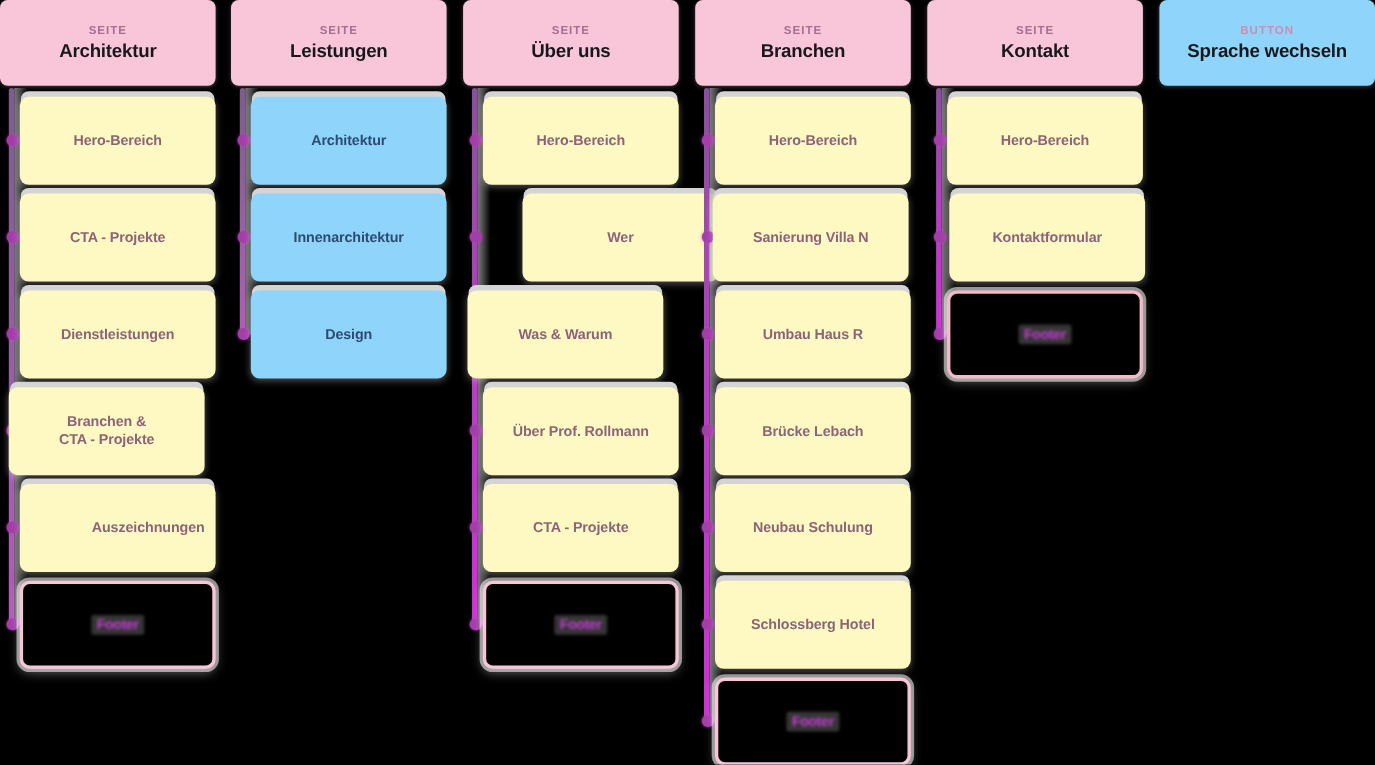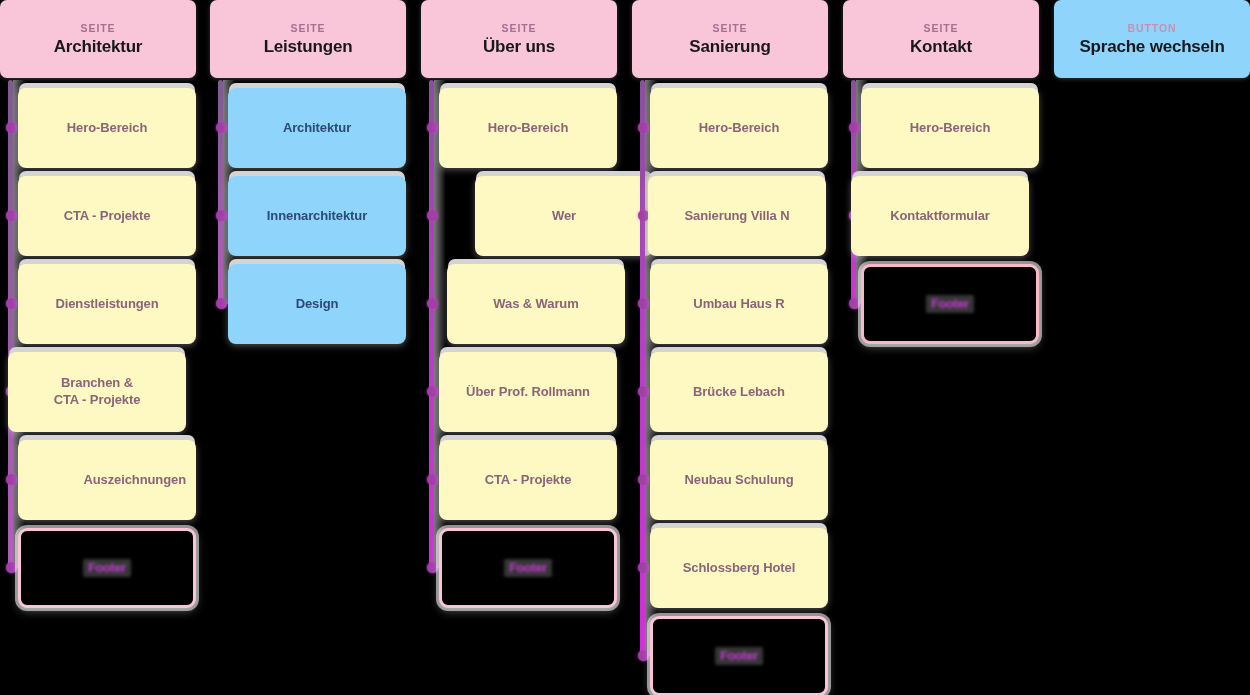--- a/index.html
+++ b/index.html
@@ -212,37 +212,37 @@
       <div class="node-dot" style="top: 298px;"></div>
       <div class="node-dot" style="top: 386px;"></div>
       <div class="node-dot" style="top: 474px;"></div>
       <div class="node-dot" style="top: 562px;"></div>
       <div class="card pink" style="left: 18px; top: 88px;">
         <span class="card-label">Hero-Bereich</span>
       </div>
       <div class="card pink" style="left: 18px; top: 176px; margin-left: 36px;">
         <span class="card-label">Wer</span>
       </div>
-      <div class="card pink" style="left: 26px; top: 264px;">
+      <div class="card pink" style="left: 4px; top: 264px;">
         <span class="card-label">Was &amp; Warum</span>
       </div>
       <div class="card pink" style="left: 18px; top: 352px;">
         <span class="card-label">Über Prof. Rollmann</span>
       </div>
       <div class="card pink" style="left: 18px; top: 440px;">
         <span class="card-label">CTA - Projekte</span>
       </div>
       <div class="card pink footer-card" style="left: 18px; top: 528px;">
         <span class="footer-text">Footer</span>
       </div>
     </div>
     <div class="column" style="left: 632px;">
       <div class="header-card pink" style="width: 196px;">
         <div class="header-kicker">SEITE</div>
-        <div class="header-title">Sanierung</div>
+        <div class="header-title">Branchen</div>
       </div>
       <div class="rail-shadow" style="height: 576px;"></div>
       <div class="rail" style="height: 576px;"></div>
       <div class="node-dot" style="top: 122px;"></div>
       <div class="node-dot" style="top: 210px;"></div>
       <div class="node-dot" style="top: 298px;"></div>
       <div class="node-dot" style="top: 386px;"></div>
       <div class="node-dot" style="top: 474px;"></div>
       <div class="node-dot" style="top: 562px;"></div>
       <div class="node-dot" style="top: 650px;"></div>
@@ -274,21 +274,21 @@
         <div class="header-title">Kontakt</div>
       </div>
       <div class="rail-shadow" style="height: 224px;"></div>
       <div class="rail" style="height: 224px;"></div>
       <div class="node-dot" style="top: 122px;"></div>
       <div class="node-dot" style="top: 210px;"></div>
       <div class="node-dot" style="top: 298px;"></div>
       <div class="card pink" style="left: 18px; top: 88px;">
         <span class="card-label">Hero-Bereich</span>
       </div>
-      <div class="card pink" style="left: 8px; top: 176px; justify-content: center;">
+      <div class="card pink" style="left: 20px; top: 176px; justify-content: center;">
         <span class="card-label">Kontaktformular</span>
       </div>
       <div class="card pink footer-card redline" style="left: 18px; top: 264px;">
         <span class="footer-text">Footer</span>
       </div>
     </div>
     <div class="column" style="left: 1054px;">
       <div class="header-card blue" style="width: 196px;">
         <div class="header-kicker">Button</div>
         <div class="header-title">Sprache wechseln</div>

